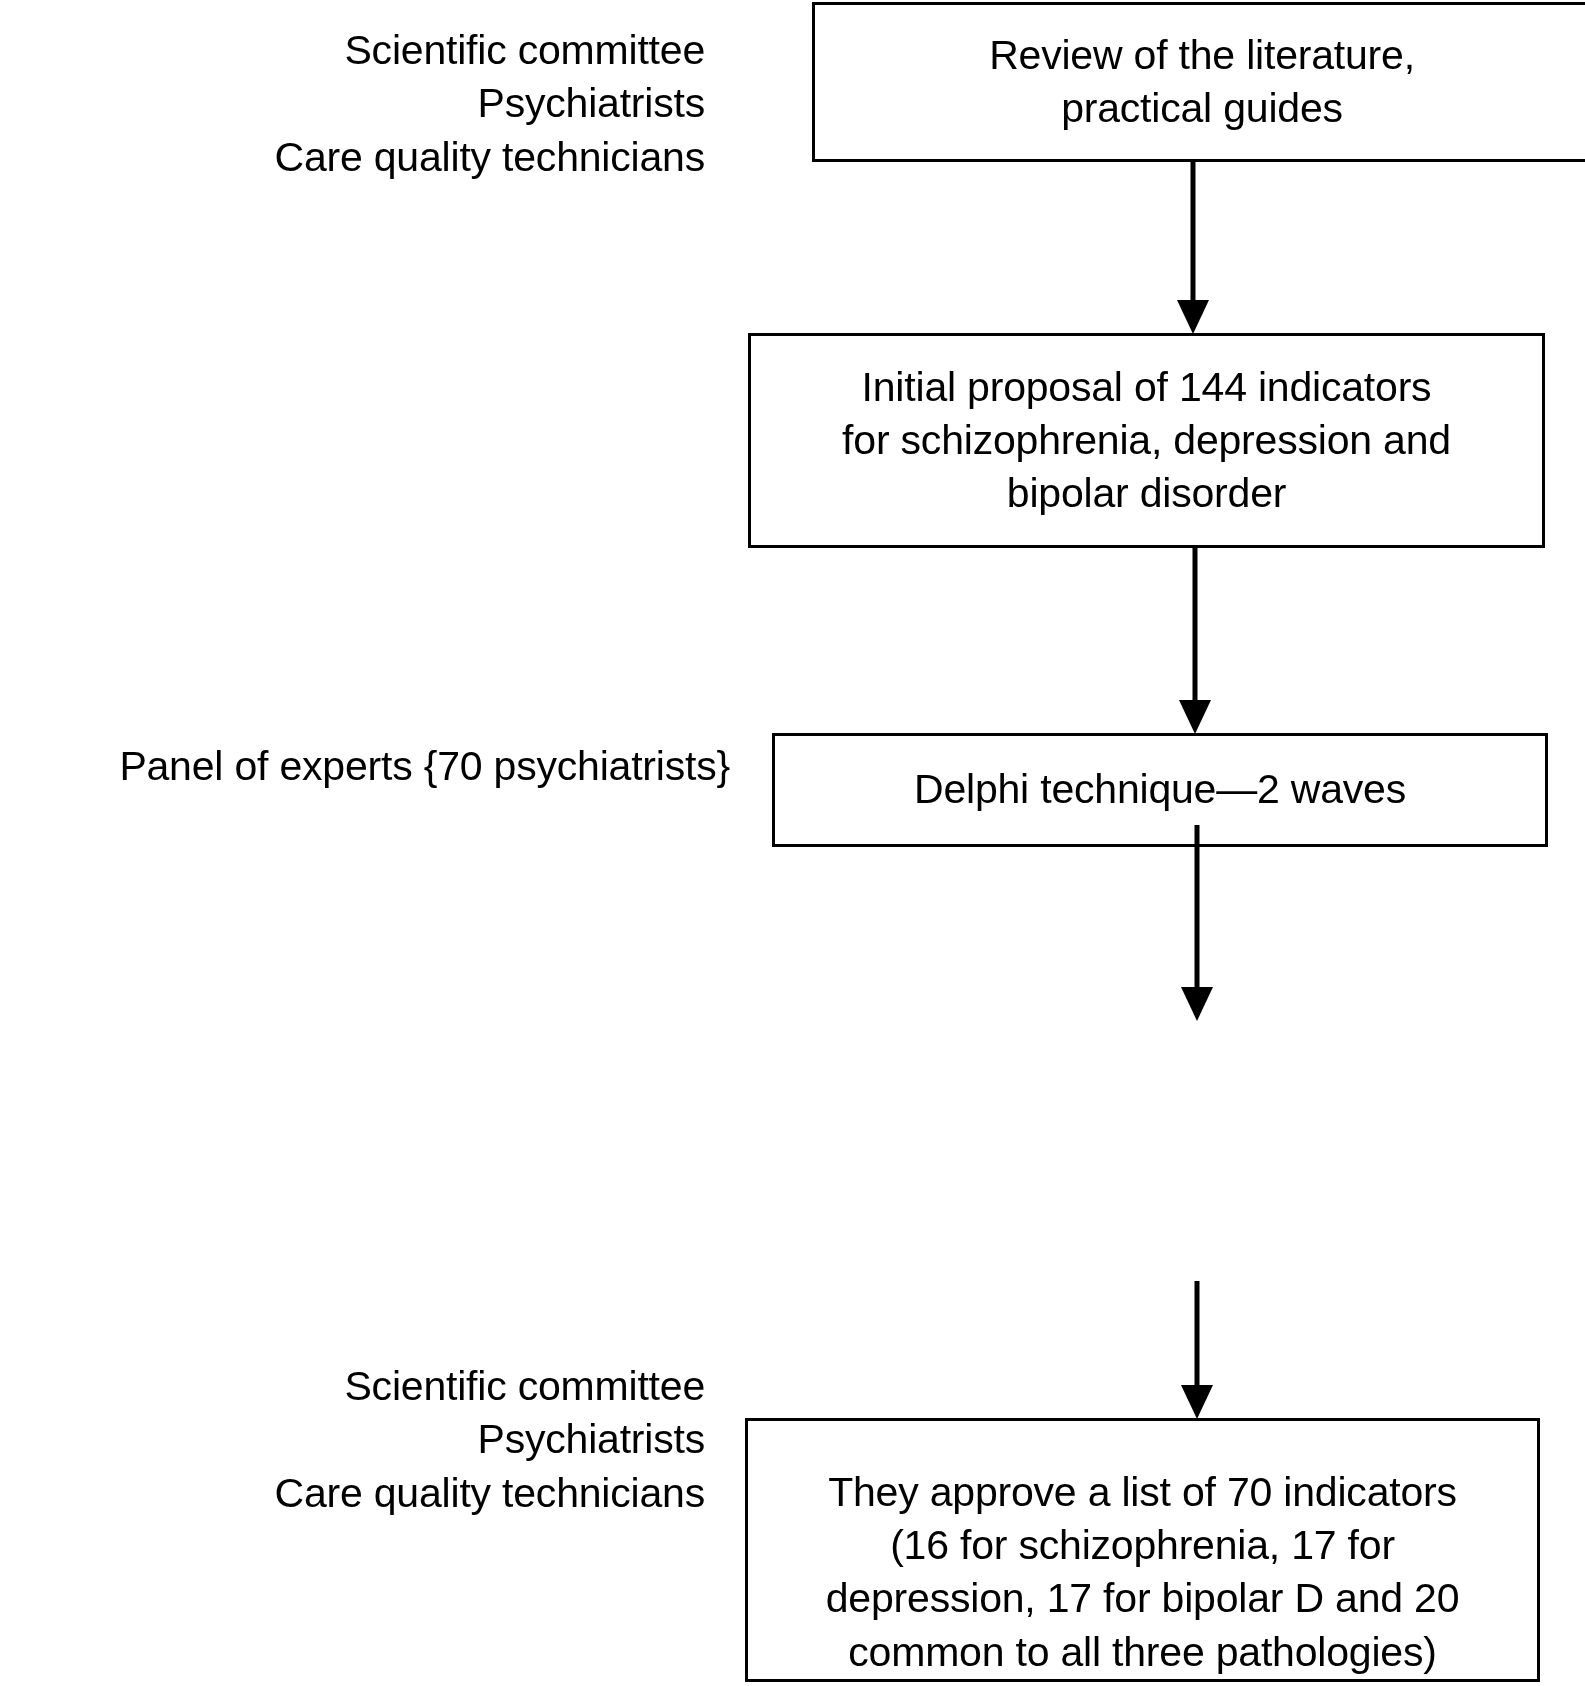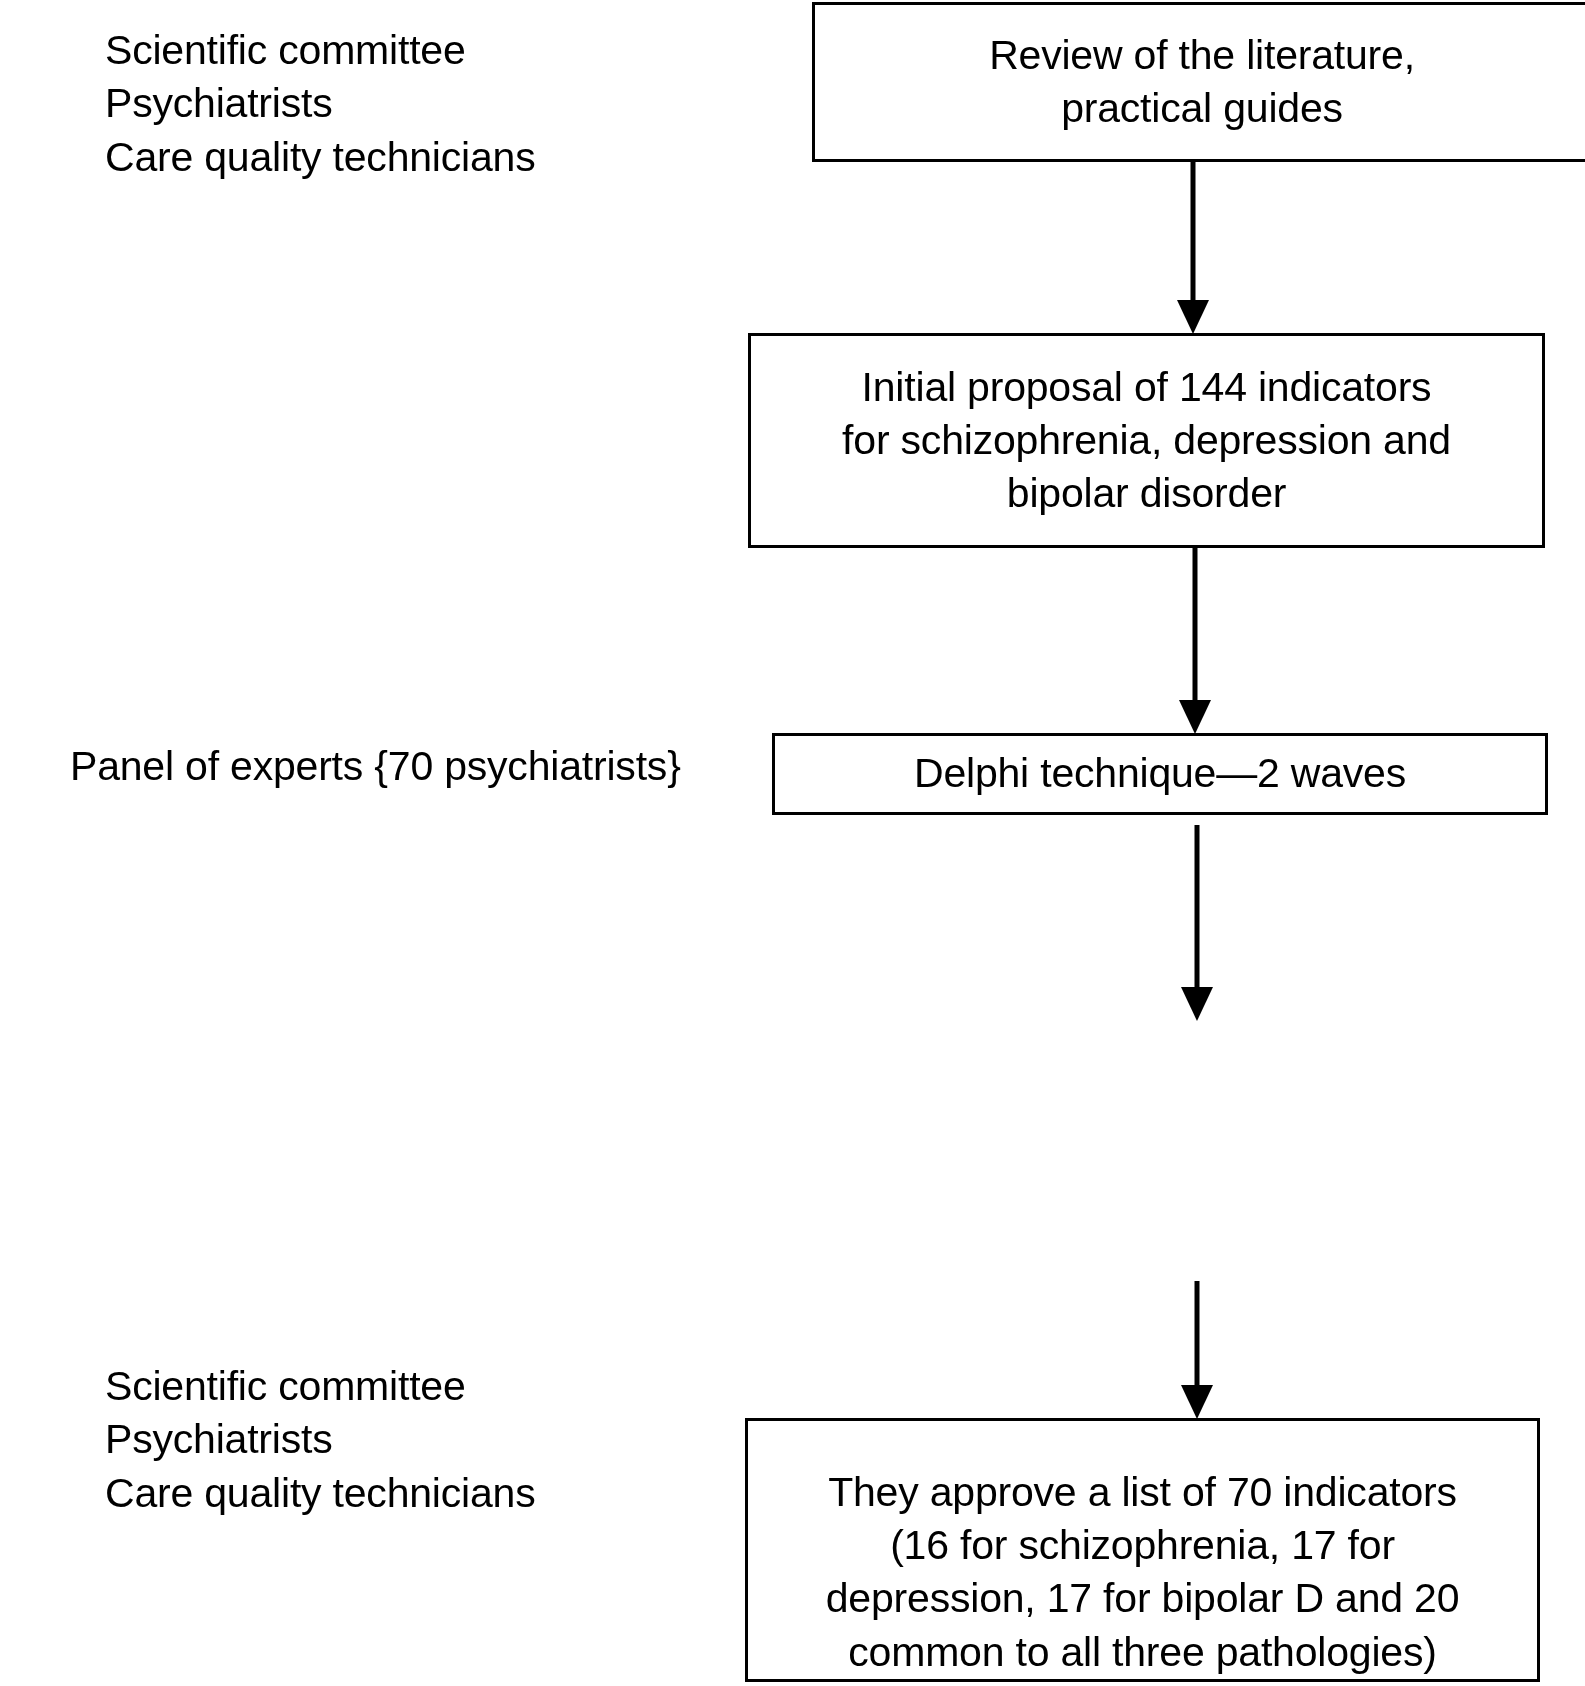--- a/index.html
+++ b/index.html
@@ -30,21 +30,21 @@
     letter-spacing: -0.2px;
   }
   .node .node-text {
     display: block;
     width: 100%;
     padding: 0 10px;
     white-space: pre-line;
   }
   .side-label {
     position: absolute;
-    text-align: left;
+    text-align: right;
     font-size: 41px;
     line-height: 1.30;
     white-space: pre-line;
     letter-spacing: -0.2px;
   }
   .connector {
     position: absolute;
   }
   .connector svg {
     display: block;
@@ -84,21 +84,21 @@
 bipolar disorder</span>
   </div>
 
   <div class="connector" style="left:1160px; top:546px; width:70px; height:190px;">
     <svg width="70" height="190" viewBox="0 0 70 190">
       <line x1="35" y1="0" x2="35" y2="164" stroke="#000000" stroke-width="5"></line>
       <polygon points="35,188 19,154 51,154" fill="#000000"></polygon>
     </svg>
   </div>
 
-  <div class="node" style="left:772px; top:733px; width:776px; height:82px;">
+  <div class="node" style="left:772px; top:733px; width:776px; height:114px;">
     <span class="node-text">Delphi technique—2 waves</span>
   </div>
 
   <div class="connector" style="left:1162px; top:825px; width:70px; height:198px;">
     <svg width="70" height="198" viewBox="0 0 70 198">
       <line x1="35" y1="0" x2="35" y2="172" stroke="#000000" stroke-width="5"></line>
       <polygon points="35,196 19,162 51,162" fill="#000000"></polygon>
     </svg>
   </div>
 

